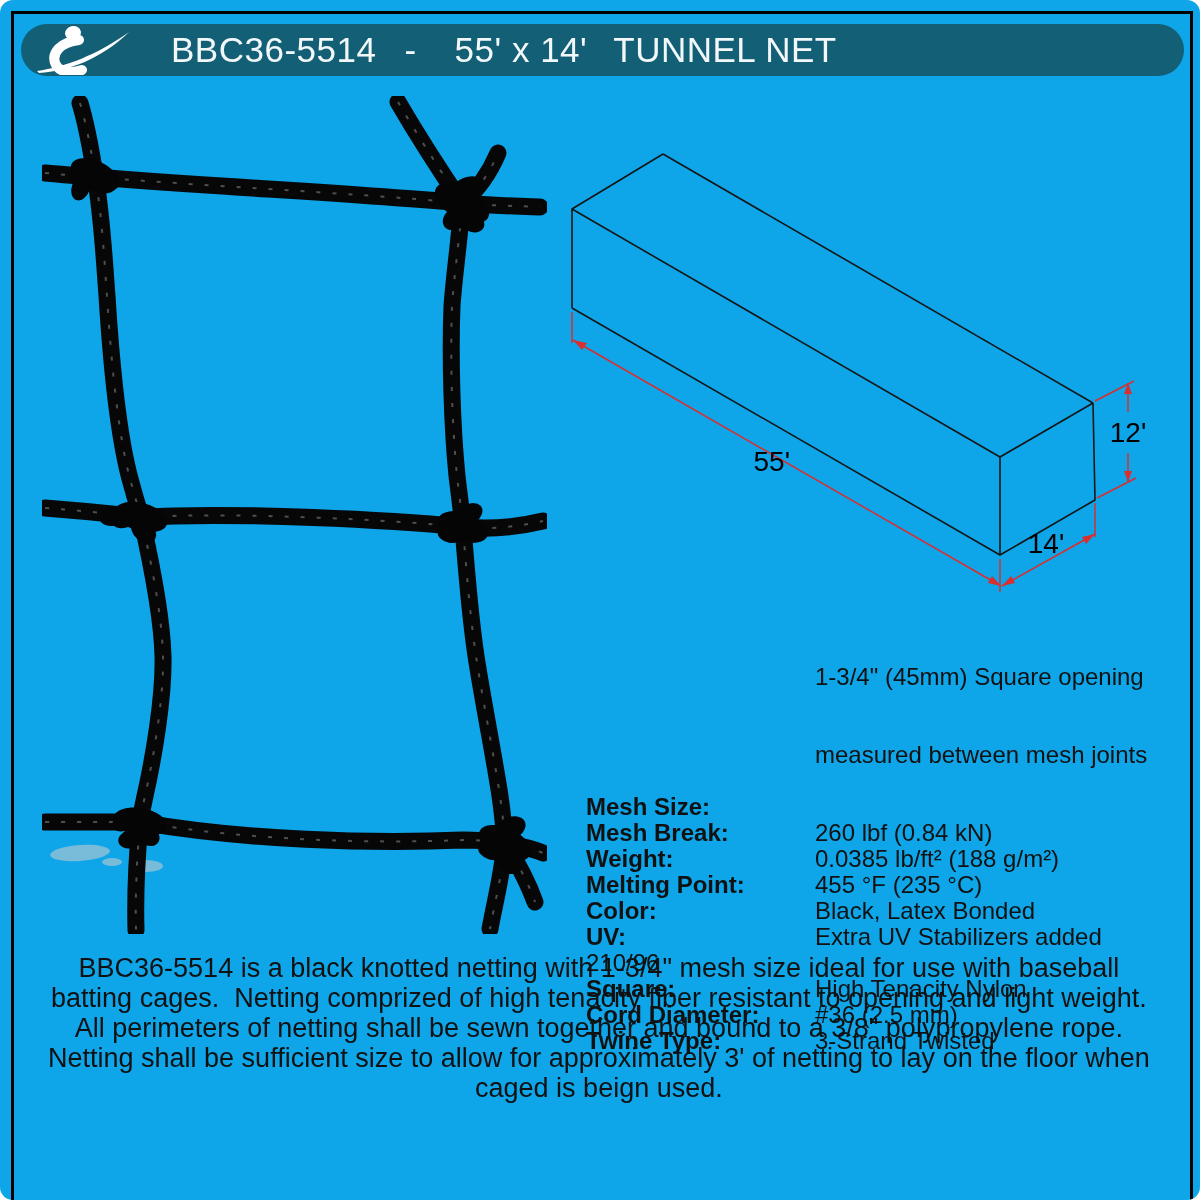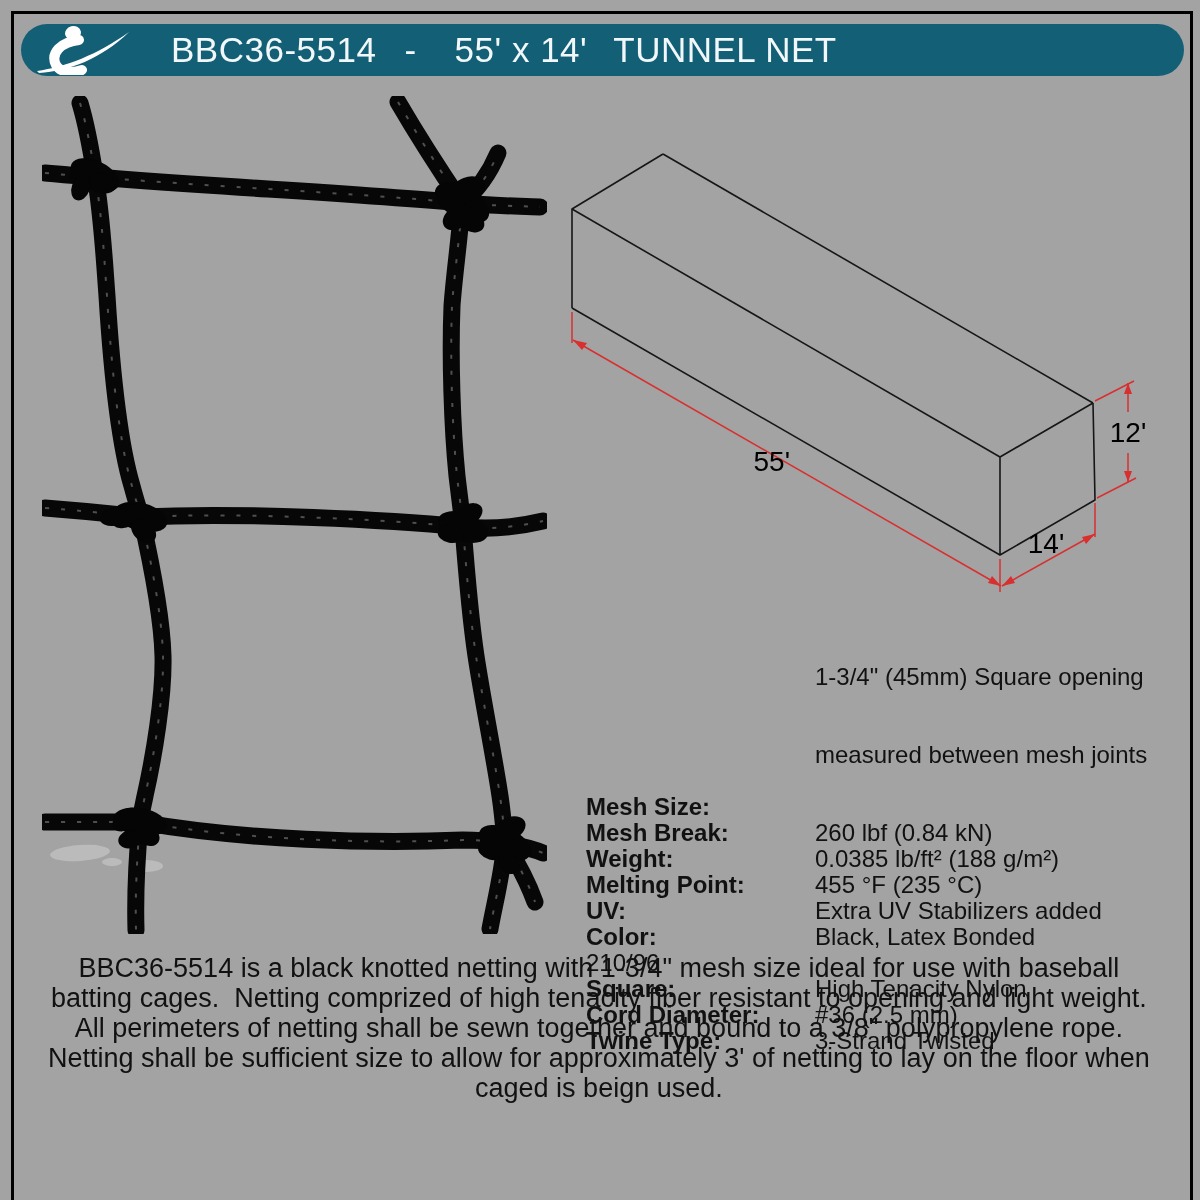--- a/index.html
+++ b/index.html
@@ -1,18 +1,18 @@
 <!DOCTYPE html>
 <html><head>
 <meta charset="utf-8">
 <style>
   html,body{margin:0;padding:0;background:#ffffff;}
   .page{
-    position:relative;width:1200px;height:1200px;background:#a3a3a3;overflow:hidden;
-    font-family:"Liberation Sans",sans-serif;color:#111;
+    position:relative;width:1200px;height:1200px;background:#0ea5e9;overflow:hidden;
+    font-family:"Liberation Sans",sans-serif;color:#111;border-radius:13px;
   }
   .frame{
     position:absolute;left:11px;top:11px;right:7px;bottom:0;
     border:3px solid #000;border-bottom:none;pointer-events:none;
   }
   
   .header-bar{
     position:absolute;left:21px;top:24px;width:1163px;height:52px;
     background:#135f76;border-radius:27px;
   }
@@ -172,26 +172,26 @@
     </div>
     <div class="spec-row">
       <div class="spec-label">Weight:</div>
       <div class="spec-value">0.0385 lb/ft² (188 g/m²)</div>
     </div>
     <div class="spec-row">
       <div class="spec-label">Melting Point:</div>
       <div class="spec-value">455 °F (235 °C)</div>
     </div>
     <div class="spec-row">
+      <div class="spec-label">Color:</div>
+      <div class="spec-value">Black, Latex Bonded</div>
+    </div>
+    <div class="spec-row">
       <div class="spec-label">UV:</div>
       <div class="spec-value">Extra UV Stabilizers added</div>
-    </div>
-    <div class="spec-row">
-      <div class="spec-label">Color:</div>
-      <div class="spec-value">Black, Latex Bonded</div>
     </div>
     <div class="spec-row">
       <div class="spec-value">210/96</div>
     </div>
     <div class="spec-row">
       <div class="spec-label">Square:</div>
       <div class="spec-value">High Tenacity Nylon</div>
     </div>
     <div class="spec-row">
       <div class="spec-label">Cord Diameter:</div>

